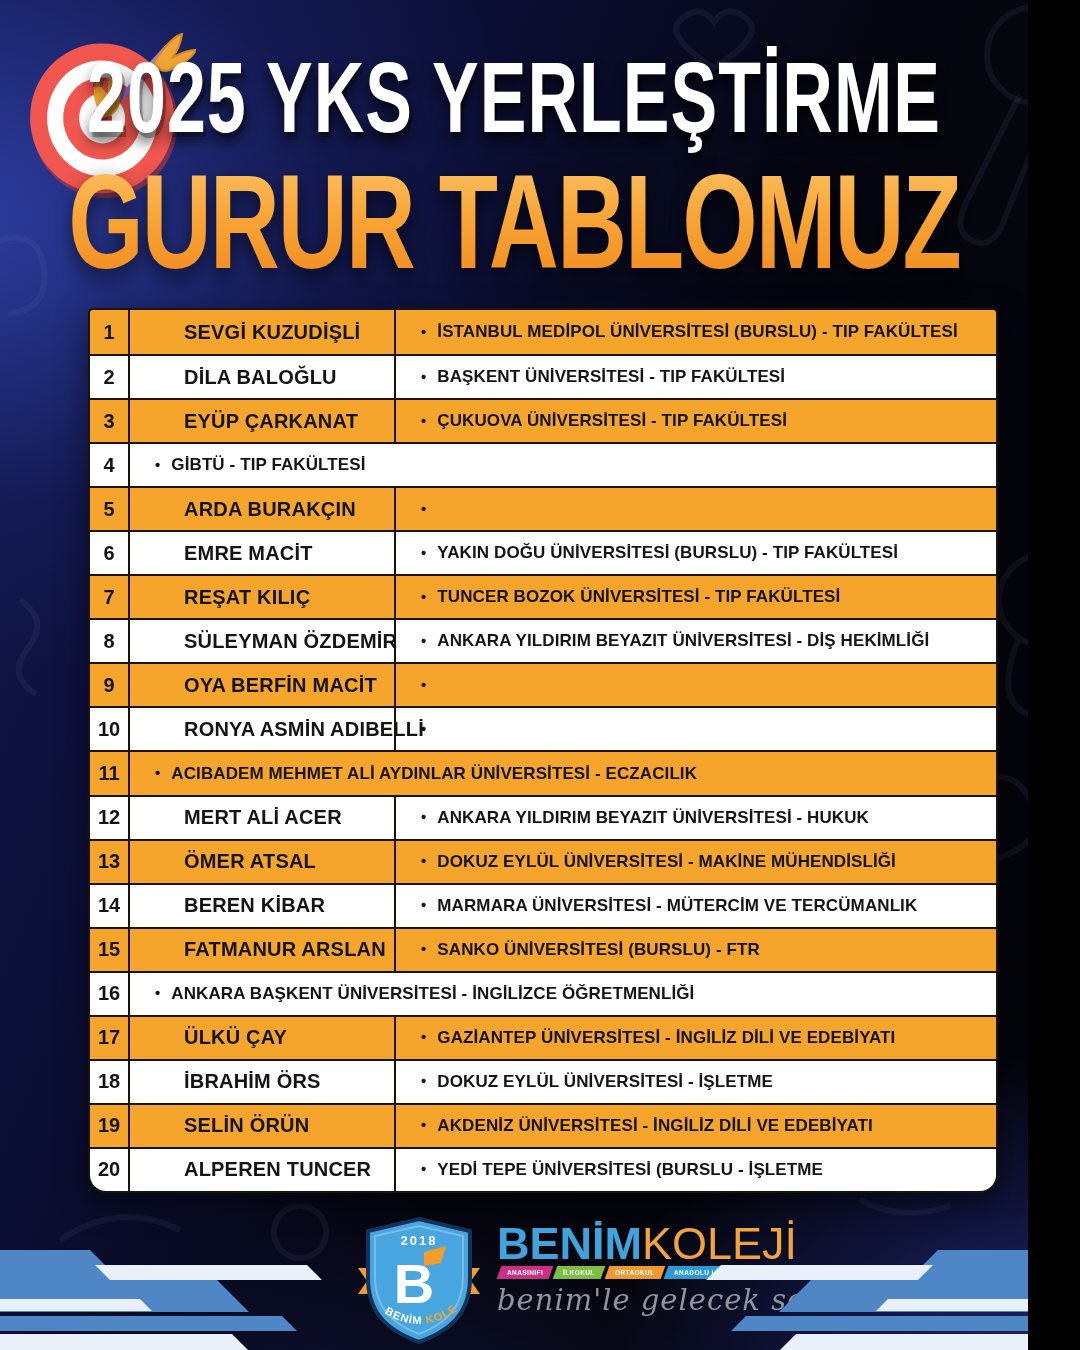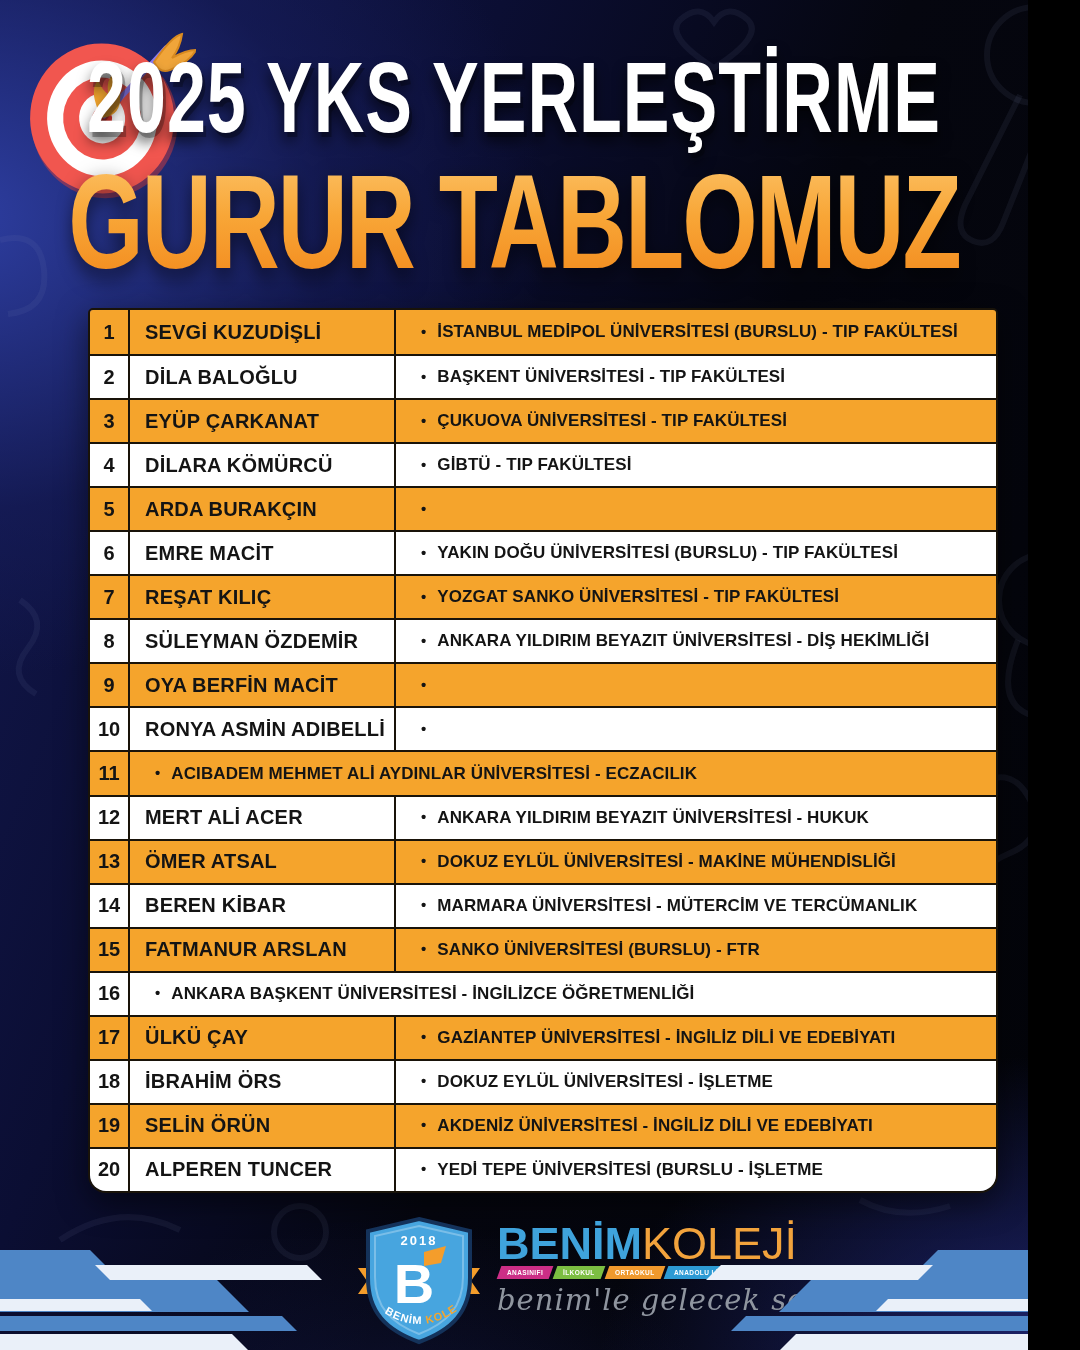--- a/index.html
+++ b/index.html
@@ -43,21 +43,21 @@
     border:2px solid #191309;border-radius:5px 5px 18px 18px;overflow:hidden;
     box-shadow:0 10px 30px rgba(0,0,0,.5);
   }
   .trow{display:grid;grid-template-columns:40px 266px 1fr;color:#141414;}
   .trow + .trow{border-top:2px solid #191309;}
   .trow.odd{background:#f5a42c;}
   .trow.even{background:#ffffff;}
   .c-num{display:flex;align-items:center;justify-content:center;
     font-size:20px;font-weight:700;border-right:2px solid #191309;}
   .c-name{display:flex;align-items:center;padding-left:15px;
-    font-size:20px;font-weight:700;letter-spacing:.2px;border-right:2px solid #191309;white-space:nowrap;}
+    font-size:20px;font-weight:700;letter-spacing:.2px;border-right:2px solid #191309;white-space:nowrap;margin-left:39px;}
   .c-uni{display:flex;align-items:center;padding-left:25px;
     font-size:17px;font-weight:700;letter-spacing:.1px;white-space:nowrap;}
   .bullet{font-size:15px;margin-right:11px;transform:translateY(-1px);}
 
   
   .crest{position:absolute;left:358px;top:1216px;width:122px;height:130px;}
   .wordmark{position:absolute;left:497px;top:1221px;white-space:nowrap;line-height:46px;}
   .brand-a{font-size:45px;font-weight:800;color:#3fa3dc;letter-spacing:0;}
   .brand-b{font-size:45px;font-weight:500;color:#f2a33c;letter-spacing:0;}
   .levels{position:absolute;left:499px;top:1266px;display:flex;gap:4px;}
@@ -145,21 +145,20 @@
       <div class="trow odd">
         <div class="c-num">3</div>
         <div class="c-name">EYÜP ÇARKANAT</div>
         <div class="c-uni">
           <span class="bullet">•</span>
           <span>ÇUKUOVA ÜNİVERSİTESİ - TIP FAKÜLTESİ</span>
         </div>
       </div>
       <div class="trow even">
         <div class="c-num">4</div>
-        <div class="c-name">DİLARA KÖMÜRCÜ</div>
         <div class="c-uni">
           <span class="bullet">•</span>
           <span>GİBTÜ - TIP FAKÜLTESİ</span>
         </div>
       </div>
       <div class="trow odd">
         <div class="c-num">5</div>
         <div class="c-name">ARDA BURAKÇIN</div>
         <div class="c-uni">
           <span class="bullet">•</span>
@@ -171,21 +170,21 @@
         <div class="c-uni">
           <span class="bullet">•</span>
           <span>YAKIN DOĞU ÜNİVERSİTESİ (BURSLU) - TIP FAKÜLTESİ</span>
         </div>
       </div>
       <div class="trow odd">
         <div class="c-num">7</div>
         <div class="c-name">REŞAT KILIÇ</div>
         <div class="c-uni">
           <span class="bullet">•</span>
-          <span>YOZGAT SANKO ÜNİVERSİTESİ - TIP FAKÜLTESİ</span>
+          <span>TUNCER BOZOK ÜNİVERSİTESİ - TIP FAKÜLTESİ</span>
         </div>
       </div>
       <div class="trow even">
         <div class="c-num">8</div>
         <div class="c-name">SÜLEYMAN ÖZDEMİR</div>
         <div class="c-uni">
           <span class="bullet">•</span>
           <span>ANKARA YILDIRIM BEYAZIT ÜNİVERSİTESİ - DİŞ HEKİMLİĞİ</span>
         </div>
       </div>

